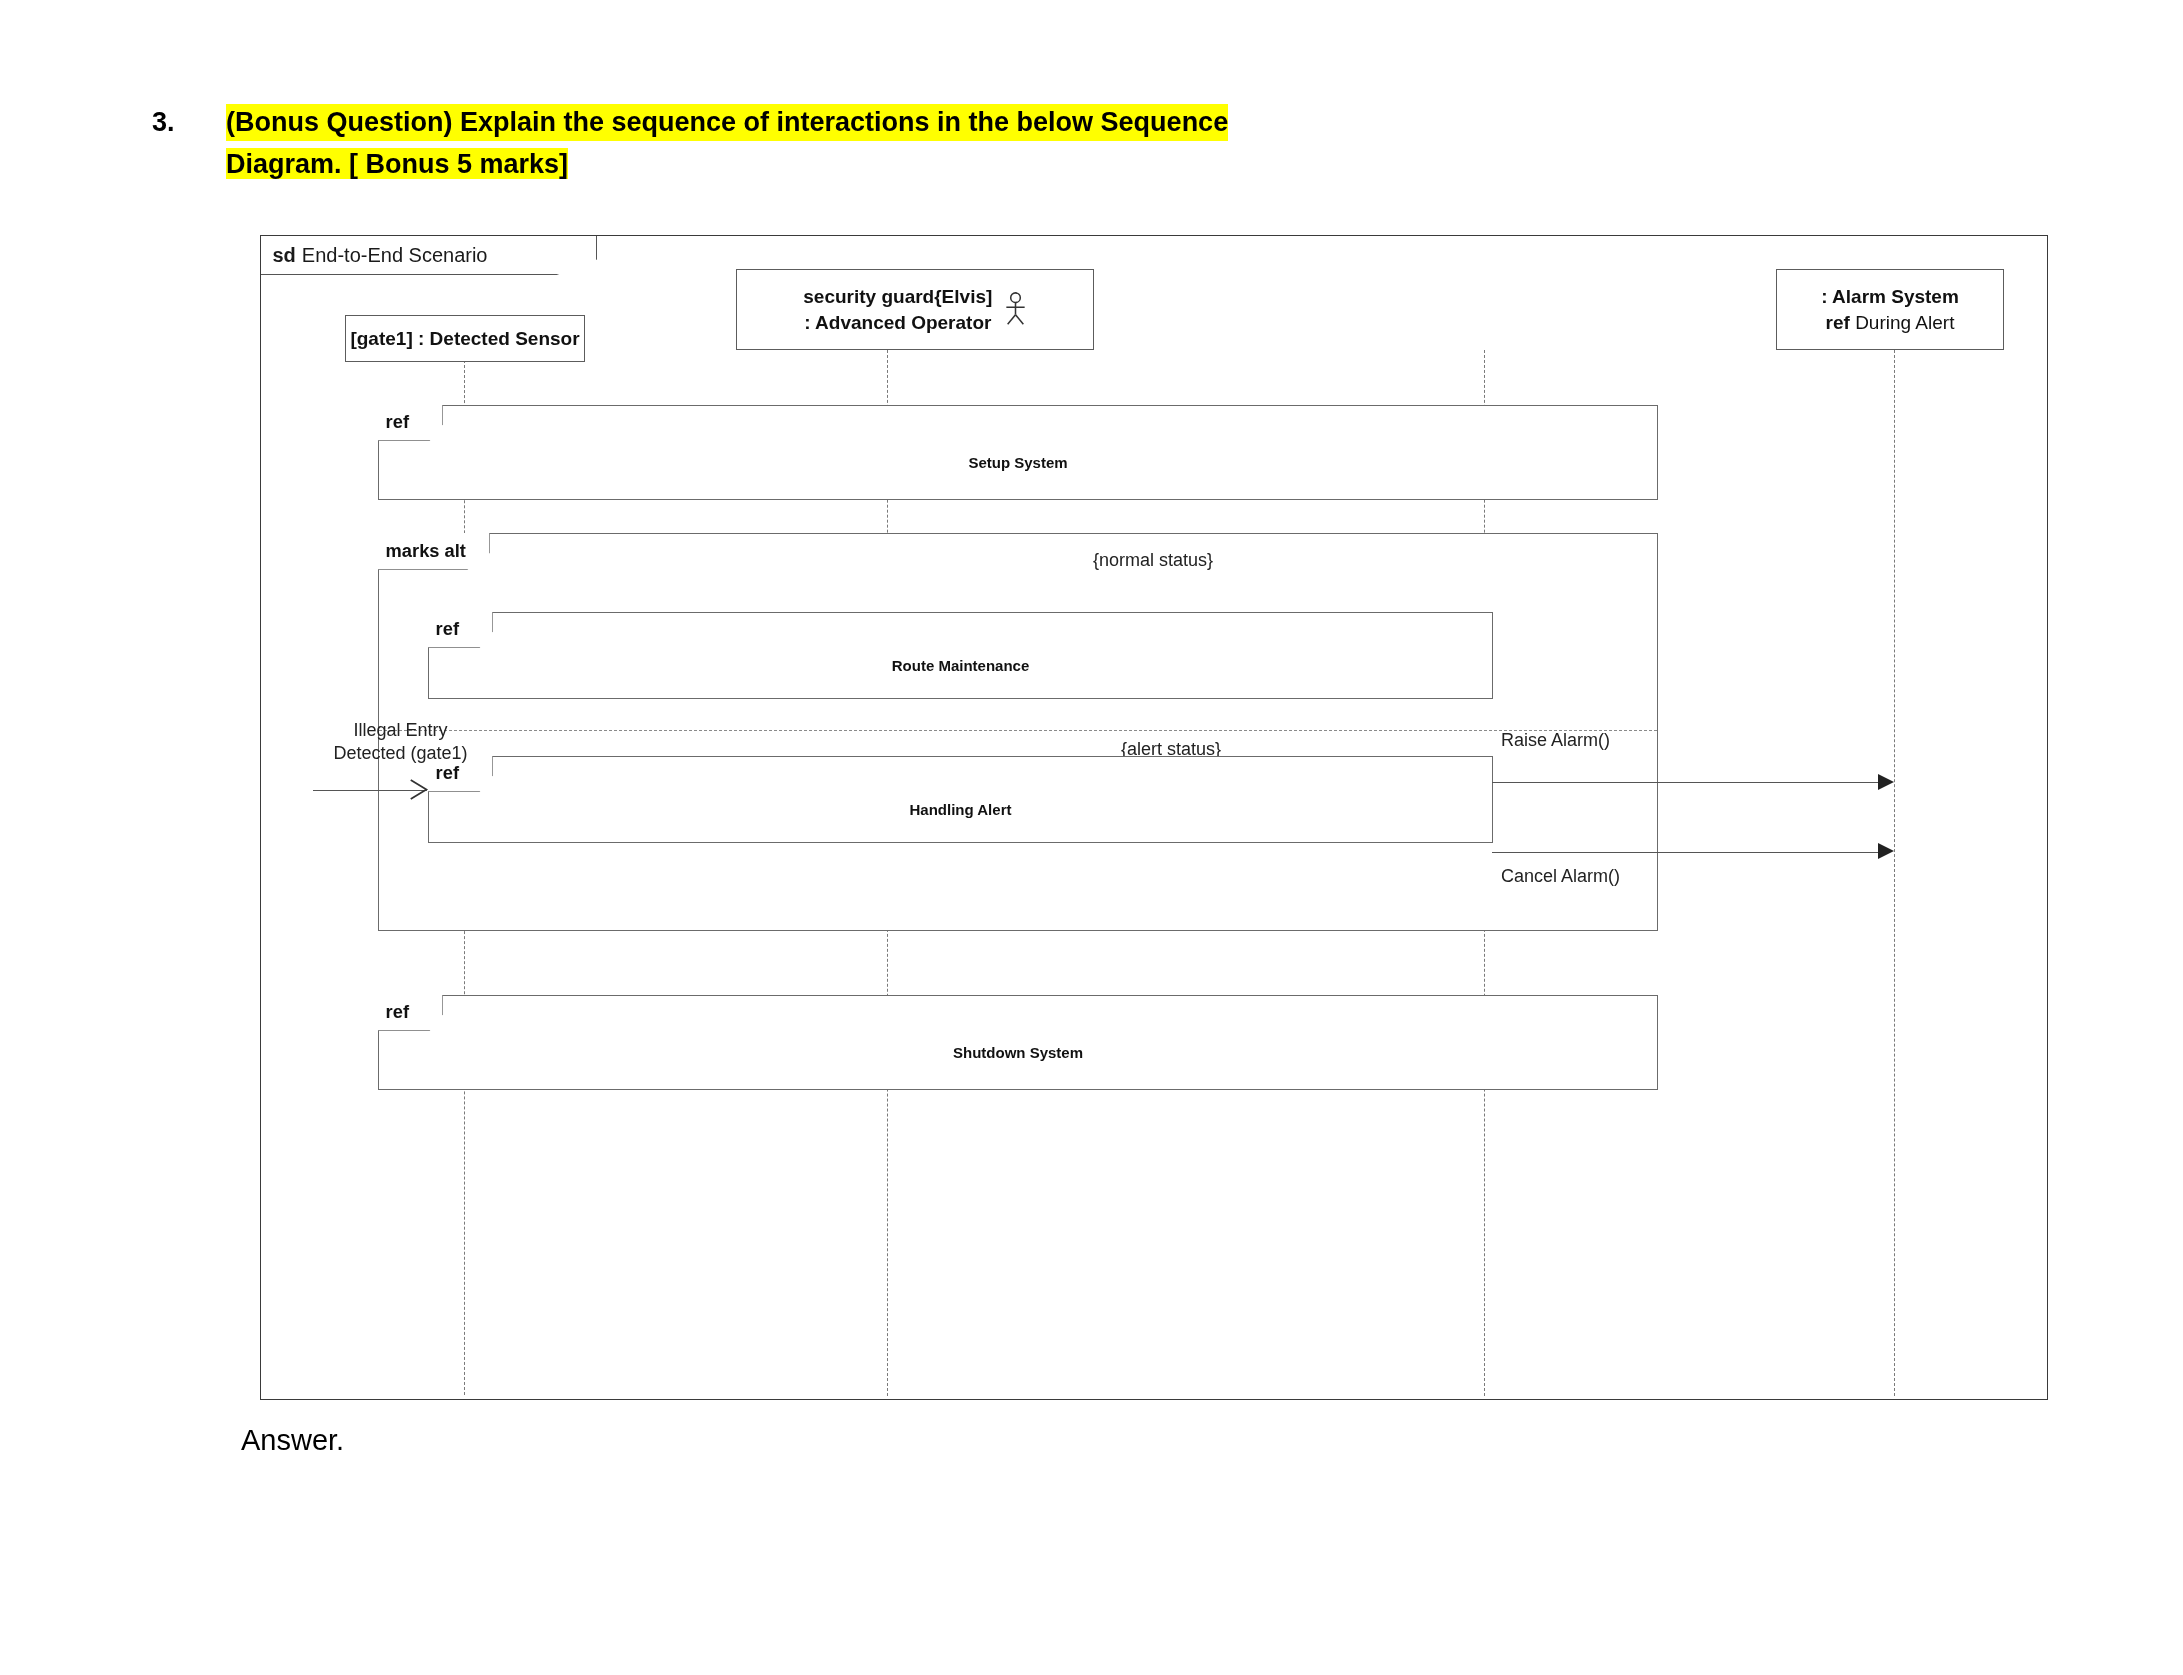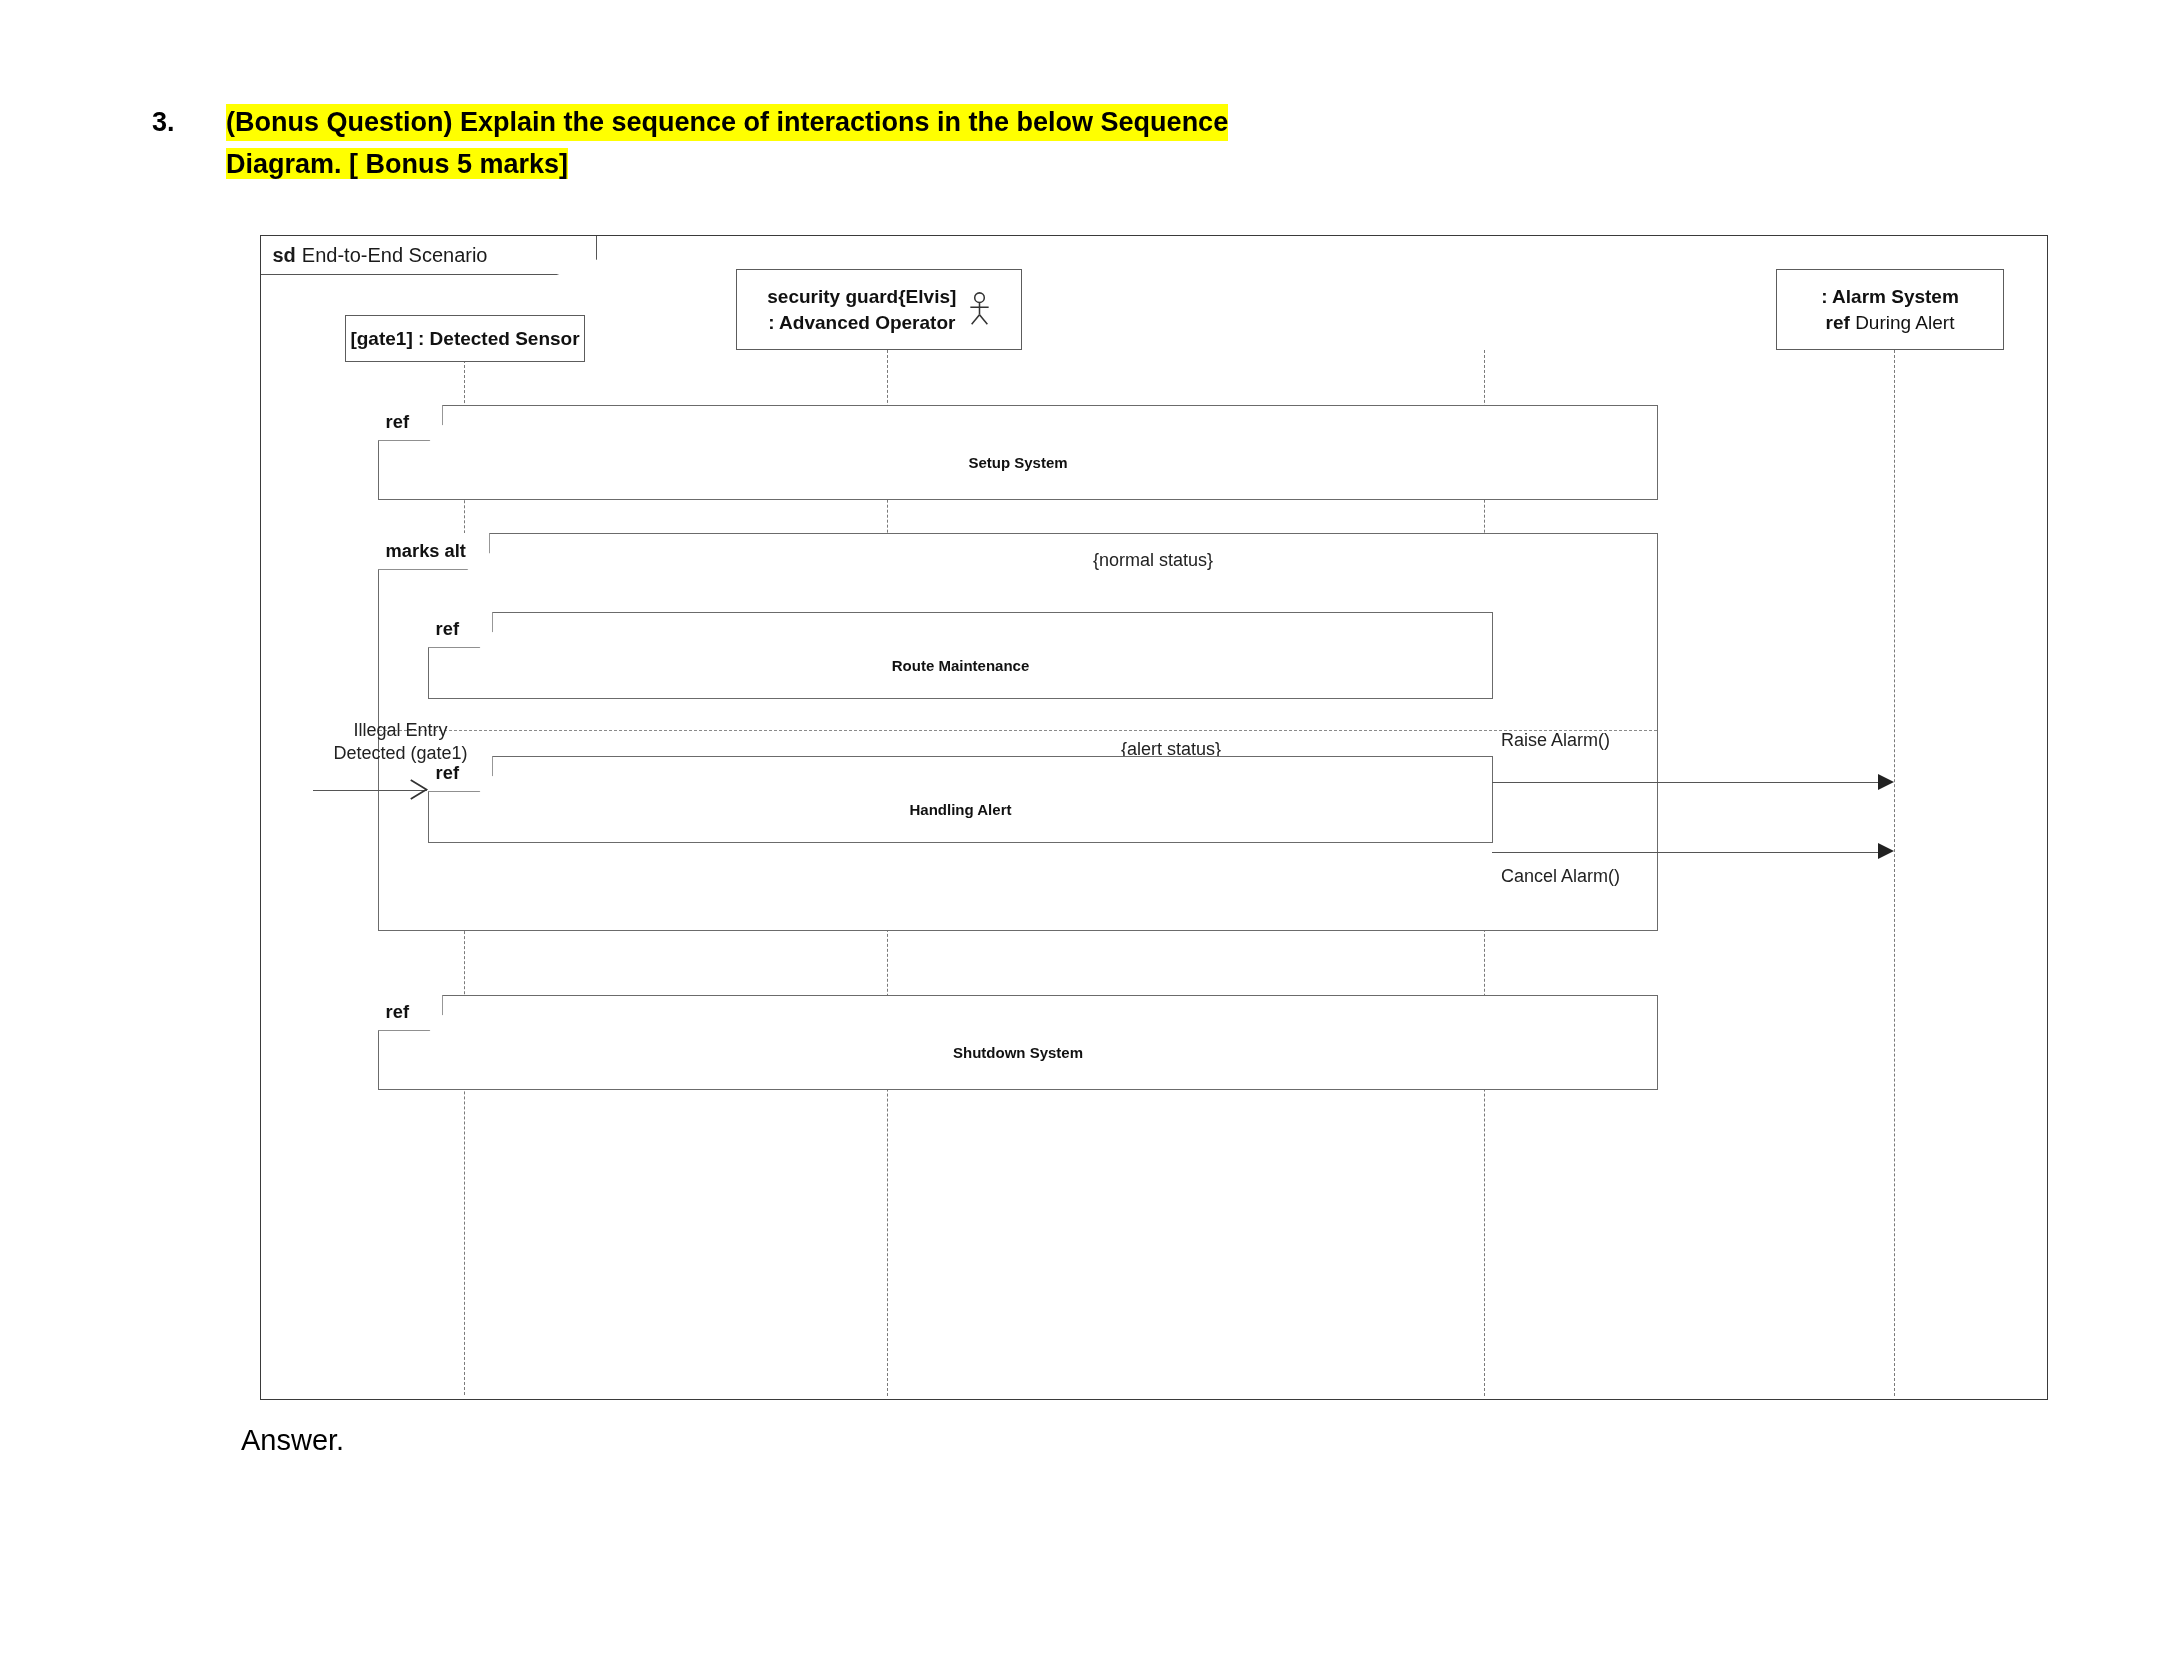--- a/index.html
+++ b/index.html
@@ -204,21 +204,21 @@
 
   <div class="lifeline-line" style="left:203px;  top:124px; height:1035px;"></div>
   <div class="lifeline-line" style="left:626px; top:114px; height:1046px;"></div>
   <div class="lifeline-line" style="left:1223px; top:114px; height:1046px;"></div>
   <div class="lifeline-line" style="left:1633px; top:114px; height:1046px;"></div>
 
   <div class="head-box" style="left:84px; top:79px; width:240px; height:47px;">
     <div class="head-text">[gate1] : Detected Sensor</div>
   </div>
 
-  <div class="head-box" style="left:475px; top:33px; width:286px; height:81px; justify-content:center;">
+  <div class="head-box" style="left:475px; top:33px; width:358px; height:81px; justify-content:center;">
     <div class="head-text">security guard{Elvis]
 : Advanced Operator</div>
     <span class="actor-icon">
       <svg width="23" height="34" viewBox="0 0 52 78" aria-hidden="true">
         <circle cx="26" cy="13" r="11" fill="none" stroke="#333" stroke-width="3.5"></circle>
         <line x1="26" y1="24" x2="26" y2="52" stroke="#333" stroke-width="3.5"></line>
         <line x1="5" y1="35" x2="47" y2="35" stroke="#333" stroke-width="3.5"></line>
         <line x1="26" y1="52" x2="8" y2="74" stroke="#333" stroke-width="3.5"></line>
         <line x1="26" y1="52" x2="44" y2="74" stroke="#333" stroke-width="3.5"></line>
       </svg>

